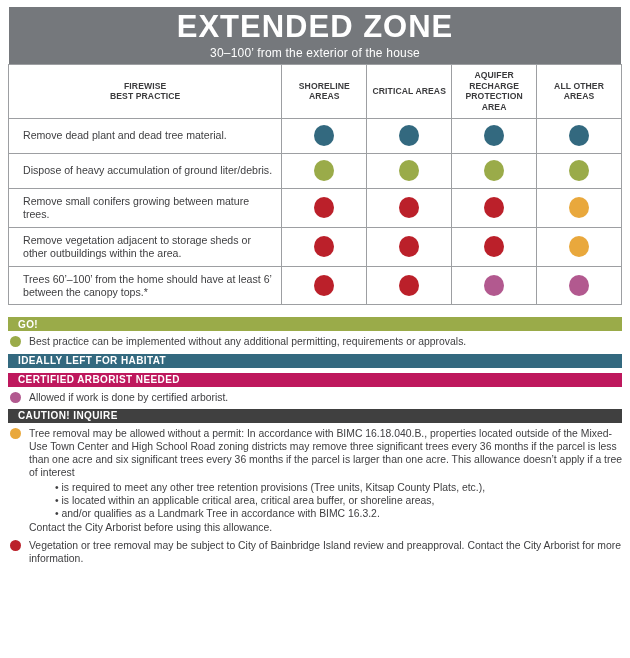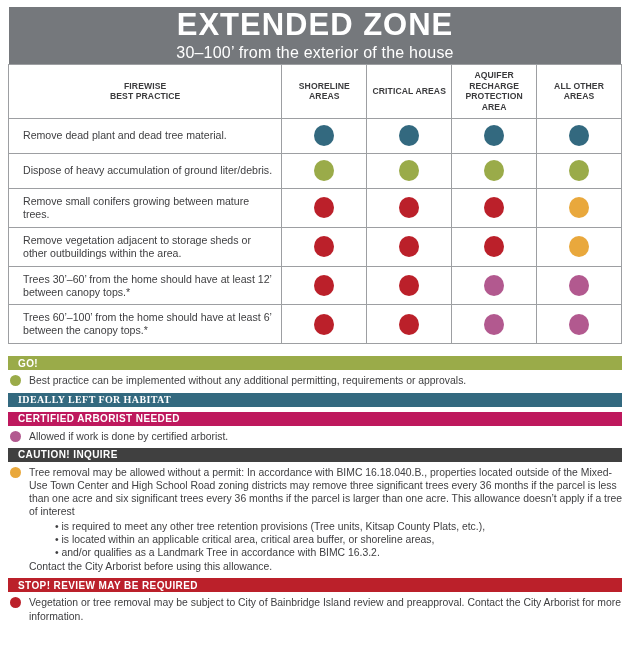--- a/index.html
+++ b/index.html
@@ -2,21 +2,21 @@
 <html><head>
 <meta charset="utf-8">
 <style>
   html,body{margin:0;padding:0;background:#fff;}
   body{width:630px;height:658px;font-family:"Liberation Sans",sans-serif;color:#3e3e40;overflow:hidden;}
   .page{padding:7px 8px 4px 8px;box-sizing:border-box;width:630px;}
 
   
   .hdr{background:#75787c;height:57px;display:flex;flex-direction:column;align-items:center;justify-content:center;margin:0 1px;}
   .hdr-title{color:#fff;font-weight:bold;font-size:31px;line-height:1;letter-spacing:1px;}
-  .hdr-sub{color:#fff;font-size:16px;margin-top:4px;letter-spacing:.2px;}
+  .hdr-sub{color:#fff;font-size:12px;margin-top:4px;letter-spacing:.2px;}
 
   
   table.matrix{border-collapse:collapse;width:100%;table-layout:fixed;}
   table.matrix th,table.matrix td{border:1px solid #9d9fa2;background:#fff;}
   th.col-practice{width:46%;}
   th.col-dot{width:13.5%;}
   table.matrix th{font-size:8.6px;font-weight:bold;color:#3b3b3d;text-align:center;vertical-align:middle;padding:5px 3px;height:37px;white-space:pre-line;line-height:1.25;letter-spacing:.1px;}
   td.practice{font-size:10.6px;padding:6px 8px 6px 14px;line-height:1.22;height:22px;}
   td.dotcell{text-align:center;vertical-align:middle;}
   .dot{display:inline-block;width:20px;height:21px;border-radius:50%;vertical-align:middle;}
@@ -83,47 +83,40 @@
         <td class="dotcell"><span class="dot" style="background: rgb(233, 168, 60);"></span></td>
       </tr>
       <tr>
         <td class="practice">Remove vegetation adjacent to storage sheds or other outbuildings within the area.</td>
         <td class="dotcell"><span class="dot" style="background: rgb(187, 32, 42);"></span></td>
         <td class="dotcell"><span class="dot" style="background: rgb(187, 32, 42);"></span></td>
         <td class="dotcell"><span class="dot" style="background: rgb(187, 32, 42);"></span></td>
         <td class="dotcell"><span class="dot" style="background: rgb(233, 168, 60);"></span></td>
       </tr>
       <tr>
-        <td class="practice">Trees 30’–60’ from the home should have at least 12’ between canopy tops.*</td>
-        <td class="dotcell"><span class="dot" style="background: rgb(187, 32, 42);"></span></td>
-        <td class="dotcell"><span class="dot" style="background: rgb(187, 32, 42);"></span></td>
-        <td class="dotcell"><span class="dot" style="background: rgb(178, 89, 143);"></span></td>
-        <td class="dotcell"><span class="dot" style="background: rgb(178, 89, 143);"></span></td>
-      </tr>
-      <tr>
         <td class="practice">Trees 60’–100’ from the home should have at least 6’ between the canopy tops.*</td>
         <td class="dotcell"><span class="dot" style="background: rgb(187, 32, 42);"></span></td>
         <td class="dotcell"><span class="dot" style="background: rgb(187, 32, 42);"></span></td>
         <td class="dotcell"><span class="dot" style="background: rgb(178, 89, 143);"></span></td>
         <td class="dotcell"><span class="dot" style="background: rgb(178, 89, 143);"></span></td>
       </tr>
     </tbody>
   </table>
 
   <div class="legend">
 
     <div class="lg-bar" style="margin-top: 0px; background: rgb(154, 171, 73);">
       <span>GO!</span>
     </div>
     <div class="lg-row">
       <span class="lg-dot" style="background: rgb(154, 171, 73);"></span>
       <span class="lg-text">Best practice can be implemented without any additional permitting, requirements or approvals.</span>
     </div>
 
-    <div class="lg-bar" style="background: rgb(51, 105, 127); font-family: Liberation Serif, serif;">
+    <div class="lg-bar" style="background: rgb(51, 105, 127);">
       <span>IDEALLY LEFT FOR HABITAT</span>
     </div>
 
     <div class="lg-bar" style="background: #be185d;">
       <span>CERTIFIED ARBORIST NEEDED</span>
     </div>
     <div class="lg-row">
       <span class="lg-dot" style="background: rgb(178, 89, 143);"></span>
       <span class="lg-text">Allowed if work is done by certified arborist.</span>
     </div>
@@ -137,23 +130,20 @@
         <div class="lg-text">Tree removal may be allowed without a permit: In accordance with BIMC 16.18.040.B., properties located outside of the Mixed-Use Town Center and High School Road zoning districts may remove three significant trees every 36 months if the parcel is less than one acre and six significant trees every 36 months if the parcel is larger than one acre. This allowance doesn’t apply if a tree of interest</div>
         <ul class="cb">
           <li>is required to meet any other tree retention provisions (Tree units, Kitsap County Plats, etc.),</li>
           <li>is located within an applicable critical area, critical area buffer, or shoreline areas,</li>
           <li>and/or qualifies as a Landmark Tree in accordance with BIMC 16.3.2.</li>
         </ul>
         <div class="lg-after">Contact the City Arborist before using this allowance.</div>
       </div>
     </div>
 
-    <div class="lg-bar" style="background: rgb(187, 32, 42);">
-      <span>STOP! REVIEW MAY BE REQUIRED</span>
-    </div>
     <div class="lg-row">
       <span class="lg-dot" style="background: rgb(187, 32, 42);"></span>
       <span class="lg-text">Vegetation or tree removal may be subject to City of Bainbridge Island review and preapproval. Contact the City Arborist for more information.</span>
     </div>
 
   </div>
 
 </div>
 
 </body></html>

